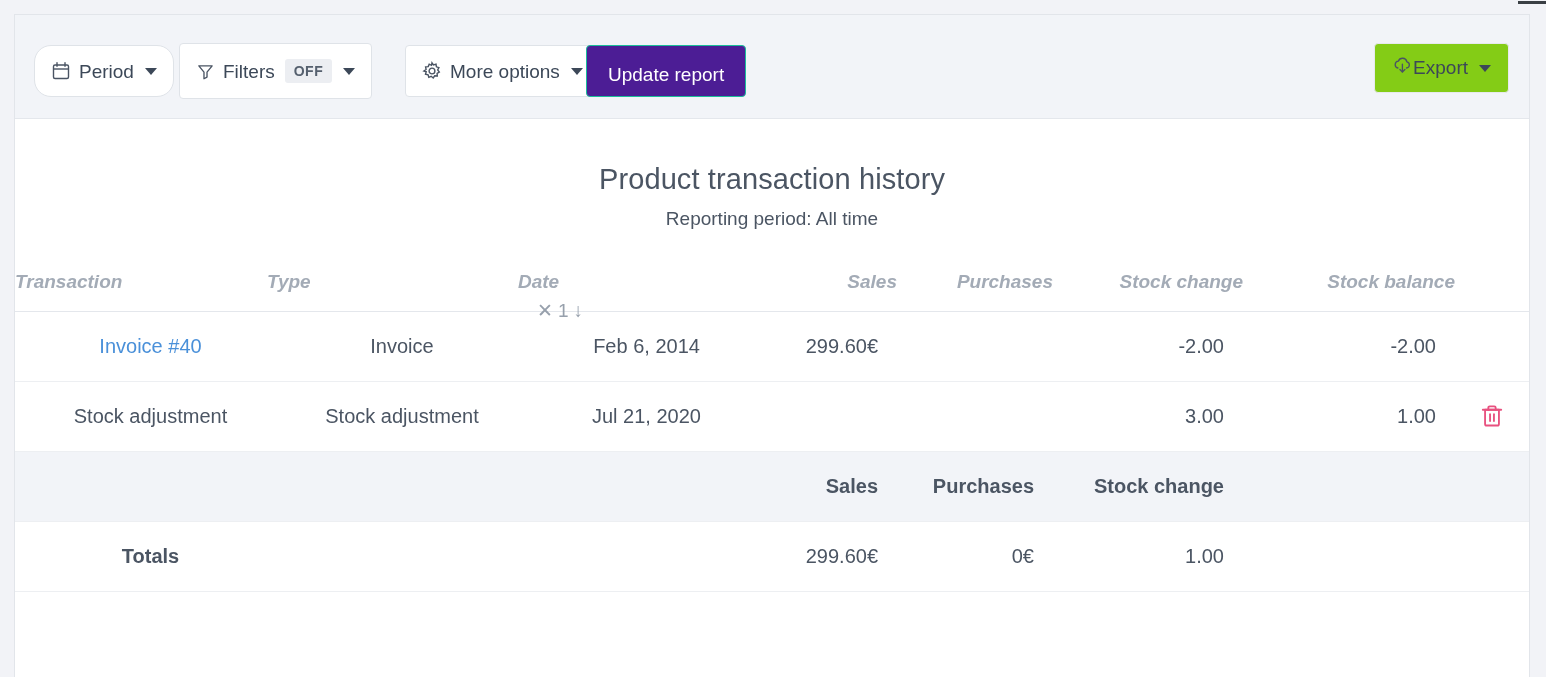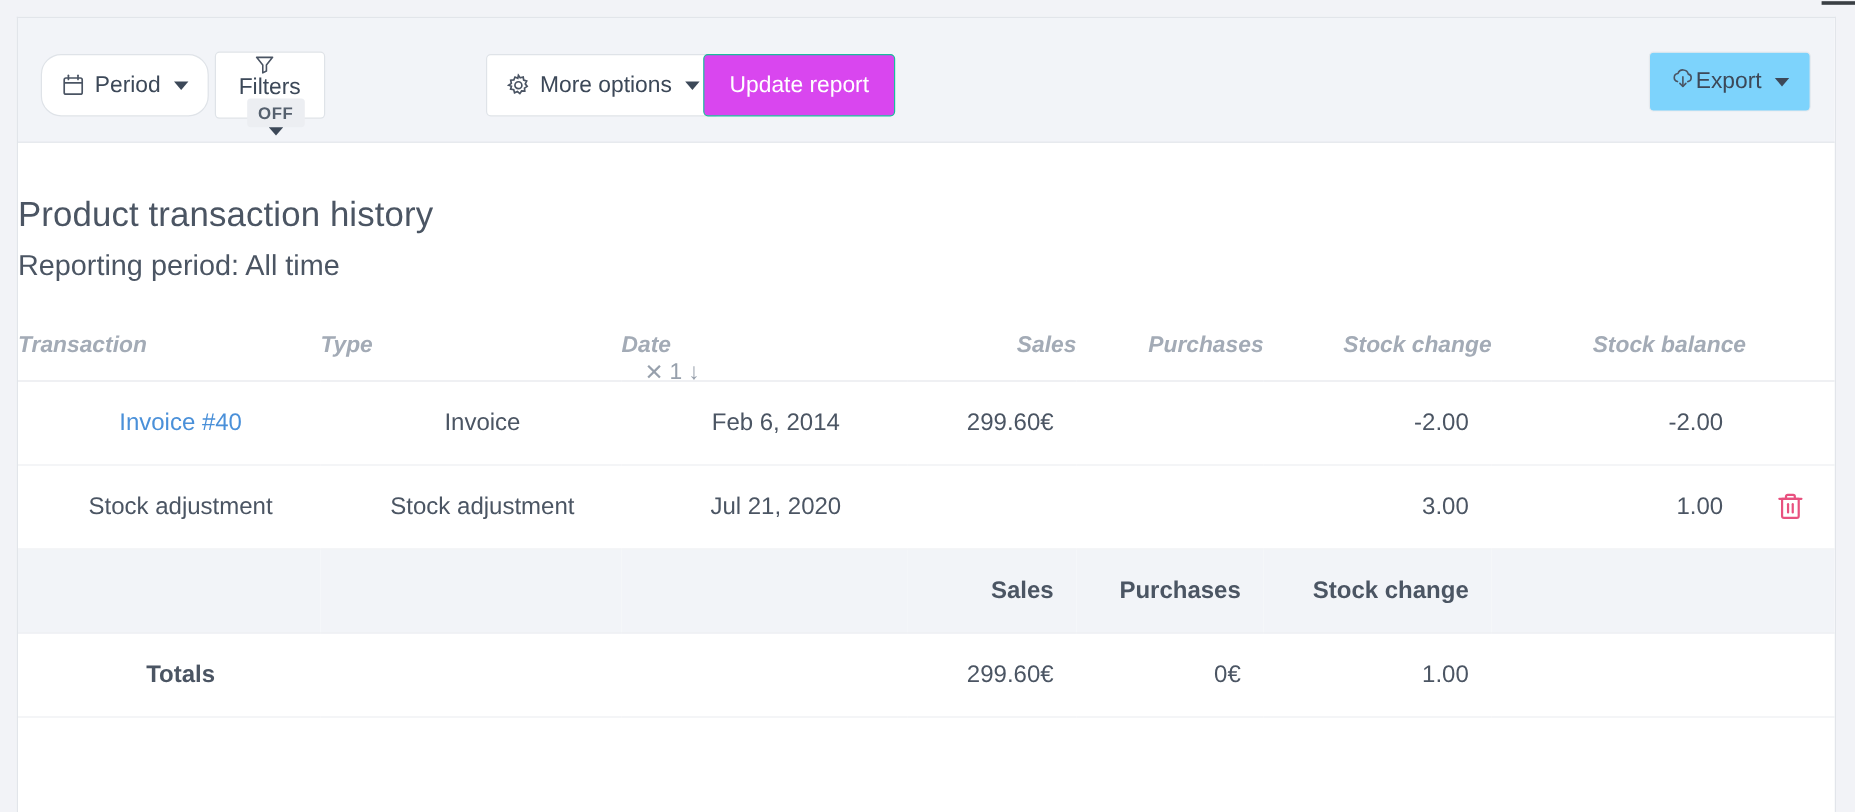--- a/index.html
+++ b/index.html
@@ -79,29 +79,30 @@
     display: inline-block;
     width: 0;
     height: 0;
     margin-left: 11px;
     border-left: 6px solid transparent;
     border-right: 6px solid transparent;
     border-top: 7px solid #3c4858;
   }
 
   #btn-period   { left: 19px;  top: 30px; border-radius: 17px; }
-  #btn-filters  { left: 164px; top: 28px; height: 56px; flex-direction: column; }
+  #btn-filters  { left: 164px; top: 28px; height: 56px; }
   #btn-more     { left: 390px; top: 30px; }
   #btn-update   {
     left: 571px; top: 30px;
-    background: #d946ef;
+    background: #4c1d95;
     border-color: #1bbc9b;
     color: #ffffff;
-    padding: 0 21px;
+    padding: 12px 21px;
     height: 52px;
+    align-items: flex-end;
   }
 
   .badge-off {
     display: inline-flex;
     align-items: center;
     justify-content: center;
     margin-left: 10px;
     padding: 5px 9px;
     background: #eceef2;
     border-radius: 3px;
@@ -112,42 +113,43 @@
   }
 
   #btn-export {
     position: absolute;
     right: 20px;
     top: 28px;
     display: inline-flex;
     align-items: center;
     height: 50px;
     padding: 0 17px;
-    background: #7dd3fc;
+    background: #84cc16;
     border: 1px solid #e7e9ed;
     border-radius: 4px;
     color: #3c4858;
     font-size: 19px;
     cursor: pointer;
     user-select: none;
   }
 
   
   .report-head {
+    text-align: center;
     padding-top: 44px;
   }
   .report-title {
     font-size: 29px;
     color: #4b5563;
     font-weight: normal;
     letter-spacing: .1px;
   }
   .report-sub {
     margin-top: 12px;
-    font-size: 24px;
+    font-size: 19px;
     color: #4b5563;
   }
 
   
   .sort-indicator {
     position: absolute;
     left: 522px;
     top: 284px;
     display: flex;
     align-items: center;

